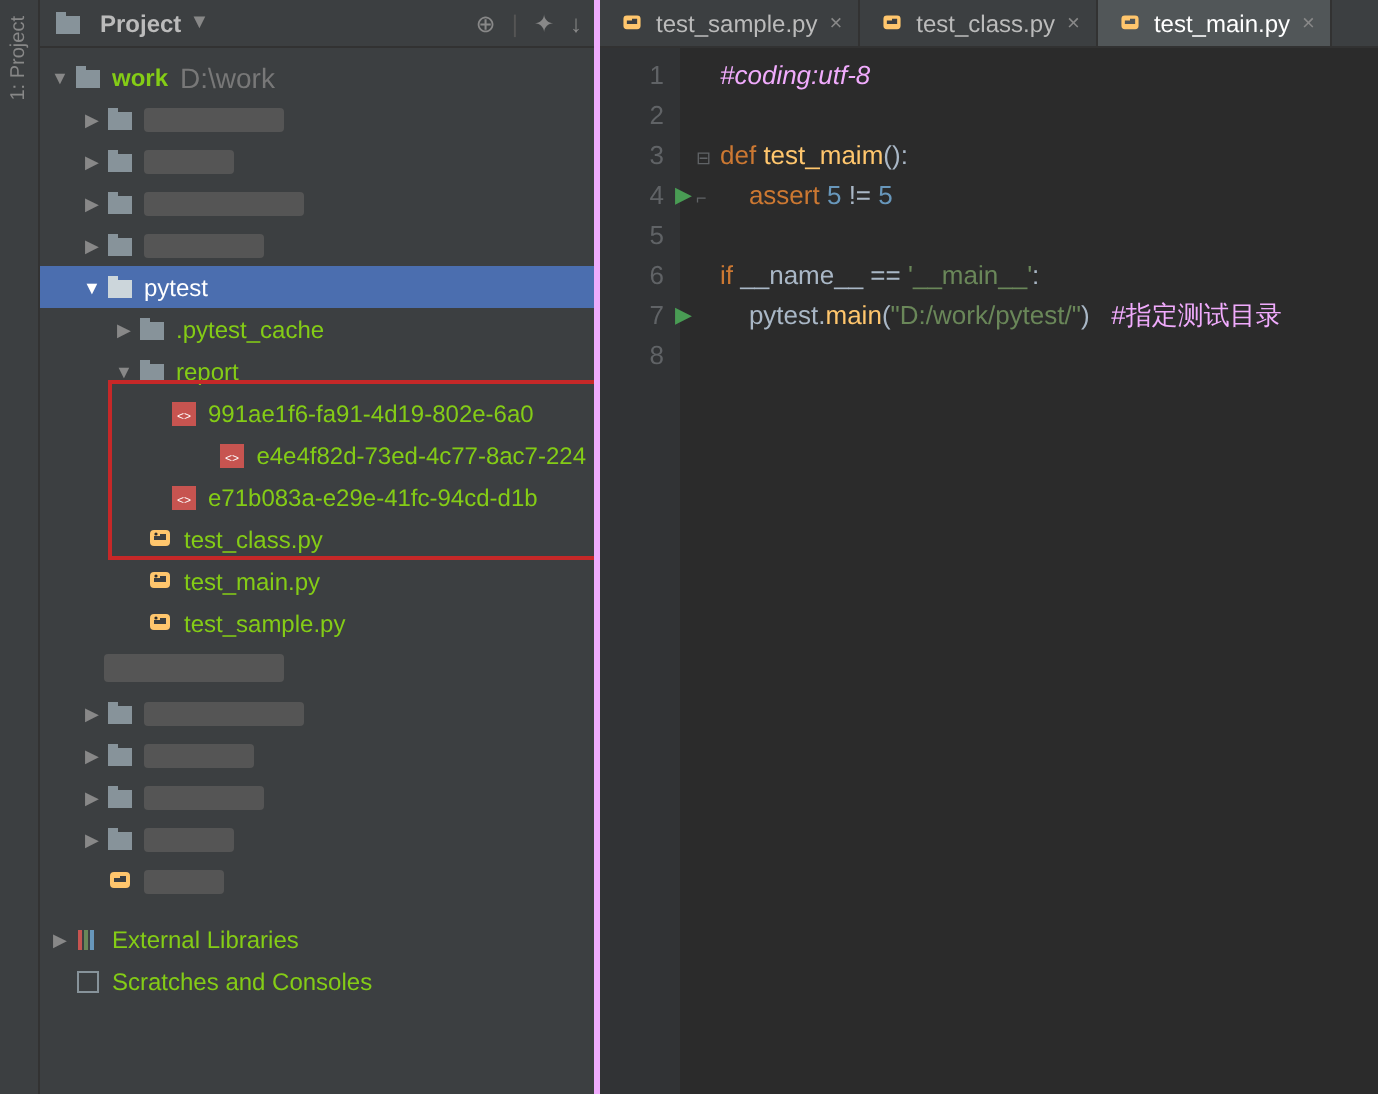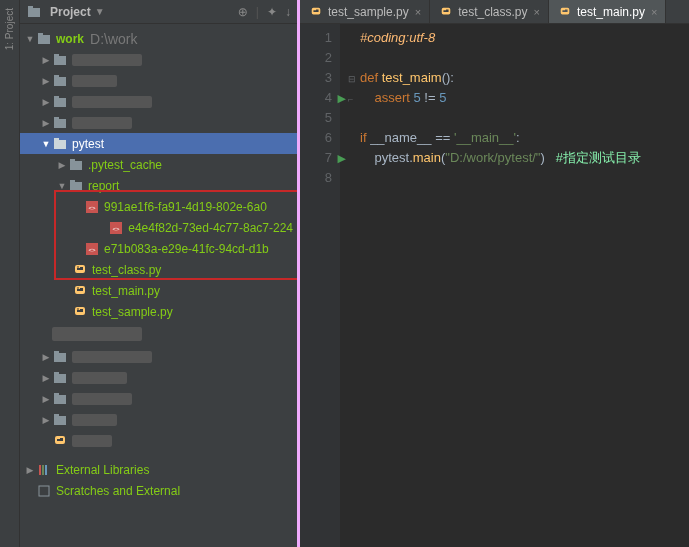--- a/index.html
+++ b/index.html
@@ -30,23 +30,23 @@
 .tab .close { margin-left: 6px; color: #888; font-size: 11px; }
 .editor { flex: 1; display: flex; font-family: "Consolas", monospace; font-size: 13px; }
 .gutter { width: 40px; background: #313335; color: #606366; text-align: right; padding: 4px 8px 4px 0; line-height: 20px; position: relative; }
 .gutter-line { height: 20px; }
 .run-arrow { position: absolute; right: -14px; color: #499c54; font-size: 11px; }
 .code { flex: 1; padding: 4px 0 4px 20px; line-height: 20px; color: #a9b7c6; }
 .code-line { height: 20px; white-space: pre; }
 .kw { color: #cc7832; }
 .str { color: #6a8759; }
 .num-lit { color: #6897bb; }
-.comment { color: #fdba74; font-style: italic; }
+.comment { color: #f0abfc; font-style: italic; }
 .fn { color: #ffc66d; }
-.annotation { color: #86efac; }
+.annotation { color: #f0abfc; }
 .sep { color: #555; }
 .fold { color: #606366; font-size: 9px; margin-left: -12px; display: inline-block; width: 12px; }
 </style>
 </head>
 <body>
 
 <div class="left-strip">
   <span class="num">1: Project</span>
 </div>
 
@@ -274,21 +274,21 @@
           </svg>
         </span>
       <span class="label">External Libraries</span>
     </div>
     <div class="tree-row" style="padding-left:16px;">
       <span class="icon">
           <svg width="14" height="14" viewBox="0 0 14 14">
             <rect x="2" y="2" width="10" height="10" fill="none" stroke="#87939a" stroke-width="1"></rect>
           </svg>
         </span>
-      <span class="label">Scratches and External</span>
+      <span class="label">Scratches and Consoles</span>
     </div>
 
     <div class="red-box" style="top:166px;left:34px;width:260px;height:90px;"></div>
   </div>
 </div>
 
 <div class="editor-area">
   <div class="tabs">
     <div class="tab">
       <span class="icon">

